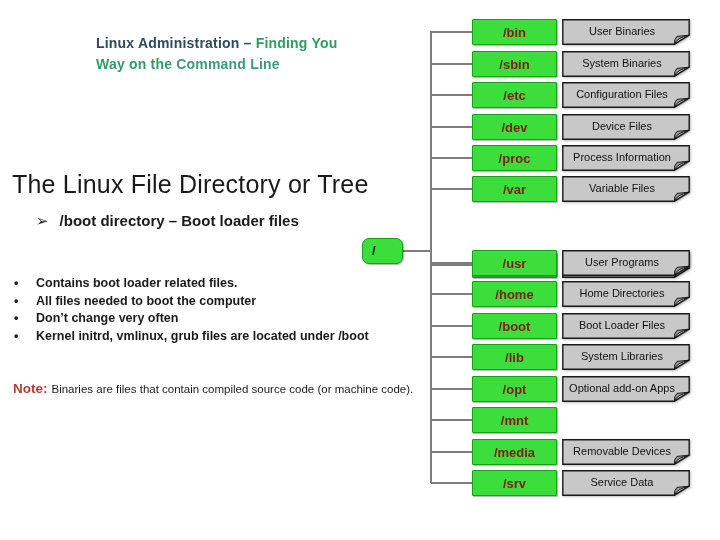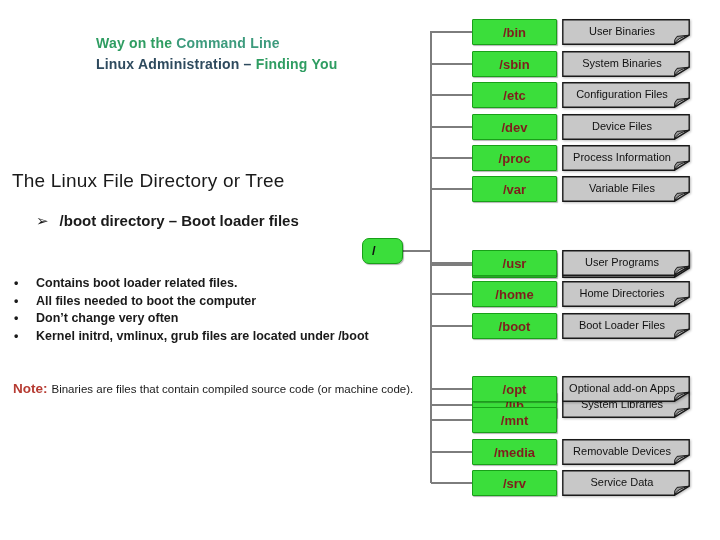--- a/index.html
+++ b/index.html
@@ -5,21 +5,21 @@
   html,body{margin:0;padding:0;background:#e8e8e8;}
   .slide{
     position:relative; width:720px; height:540px; background:#ffffff;
     overflow:hidden; font-family:"Liberation Sans", sans-serif;
     --node-fill:#3BDE3B; --node-border:#18A018; --desc-fill:#C8C8C8;
     --desc-border:#1A1A1A; --connector:#7D7D7D;
   }
   
   .title-block{position:absolute; left:96px; top:33px; font-size:14px; font-weight:bold; line-height:21px; letter-spacing:.2px;}
   .seg-dark{color:#2E4A5E;} .seg-green{color:#2F9D62;} .seg-teal{color:#3D9B7D;}
-  .main-heading{position:absolute; left:12px; top:170px; font-size:19px; color:#1A1A1A; letter-spacing:.2px;}
+  .main-heading{position:absolute; left:12px; top:170px; font-size:25px; color:#1A1A1A; letter-spacing:.2px;}
   .arrow-item{position:absolute; left:36px; top:212px; font-size:15px; font-weight:bold; color:#1A1A1A;}
   .arrow-item .glyph{margin-right:11px; font-weight:normal; font-size:15px;}
   .bullet-list{position:absolute; left:14px; top:275px; margin:0; padding:0; list-style:none;
     font-size:12.5px; font-weight:600; color:#1A1A1A; line-height:17.5px;}
   .bullet-list li{position:relative; padding-left:22px;}
   .bullet-list li .dot{position:absolute; left:0; top:0;}
   .note-line{position:absolute; left:13px; top:381px; font-size:11.5px; color:#1A1A1A;}
   .note-label{color:#B63B32; font-weight:bold; font-size:13.5px; margin-right:4px;}
   
   .trunk{position:absolute; left:430px; top:31px; width:2px; height:452px; background:var(--connector);}
@@ -41,22 +41,22 @@
   .desc-label{position:absolute; left:0; top:0; width:120px; height:24px;
     display:flex; align-items:center; justify-content:center;
     font-size:11px; color:#111;}
 </style>
 </head>
 <body>
 
 <div class="slide" style="--node-fill: #3BDE3B; --node-border: #18A018; --desc-fill: #C8C8C8; --desc-border: #1A1A1A; --connector: #7D7D7D;">
 
   <div class="title-block">
+    <div><span class="seg-dark">Linux Administration – </span><span class="seg-green">Finding You</span></div>
     <div><span class="seg-green">Way on the </span><span class="seg-teal">Command Line</span></div>
-    <div><span class="seg-dark">Linux Administration – </span><span class="seg-green">Finding You</span></div>
   </div>
 
   <div class="main-heading">The Linux File Directory or Tree</div>
 
   <div class="arrow-item">
     <span class="glyph">➢</span><span>/boot directory – Boot loader files</span>
   </div>
 
   <ul class="bullet-list">
     <li><span class="dot">•</span><span>Contains boot loader related files.</span></li>
@@ -196,21 +196,21 @@
           <span>/boot</span>
         </div>
         <div class="desc-node">
           <svg class="fold-svg" viewBox="0 0 128 26" preserveAspectRatio="none">
             <path d="M0.8,0.8 L127.2,0.8 L127.2,16.2 L112.5,25.2 L0.8,25.2 Z" fill="#C8C8C8" stroke="#1A1A1A" stroke-width="1.4"></path>
             <path d="M112.5,25.2 Q114.5,18.8 127.2,16.2 L115,17.4 Q111.8,20.4 112.5,25.2 Z" fill="#9A9A9A" stroke="#1A1A1A" stroke-width="1"></path>
           </svg>
           <span class="desc-label">Boot Loader Files</span>
         </div>
       </div>
-      <div class="tree-row" style="top: 344px; margin-top: 48px;">
+      <div class="tree-row" style="top: 344px;">
         <div class="branch"></div>
         <div class="dir-node">
           <span>/lib</span>
         </div>
         <div class="desc-node">
           <svg class="fold-svg" viewBox="0 0 128 26" preserveAspectRatio="none">
             <path d="M0.8,0.8 L127.2,0.8 L127.2,16.2 L112.5,25.2 L0.8,25.2 Z" fill="#C8C8C8" stroke="#1A1A1A" stroke-width="1.4"></path>
             <path d="M112.5,25.2 Q114.5,18.8 127.2,16.2 L115,17.4 Q111.8,20.4 112.5,25.2 Z" fill="#9A9A9A" stroke="#1A1A1A" stroke-width="1"></path>
           </svg>
           <span class="desc-label">System Libraries</span>

